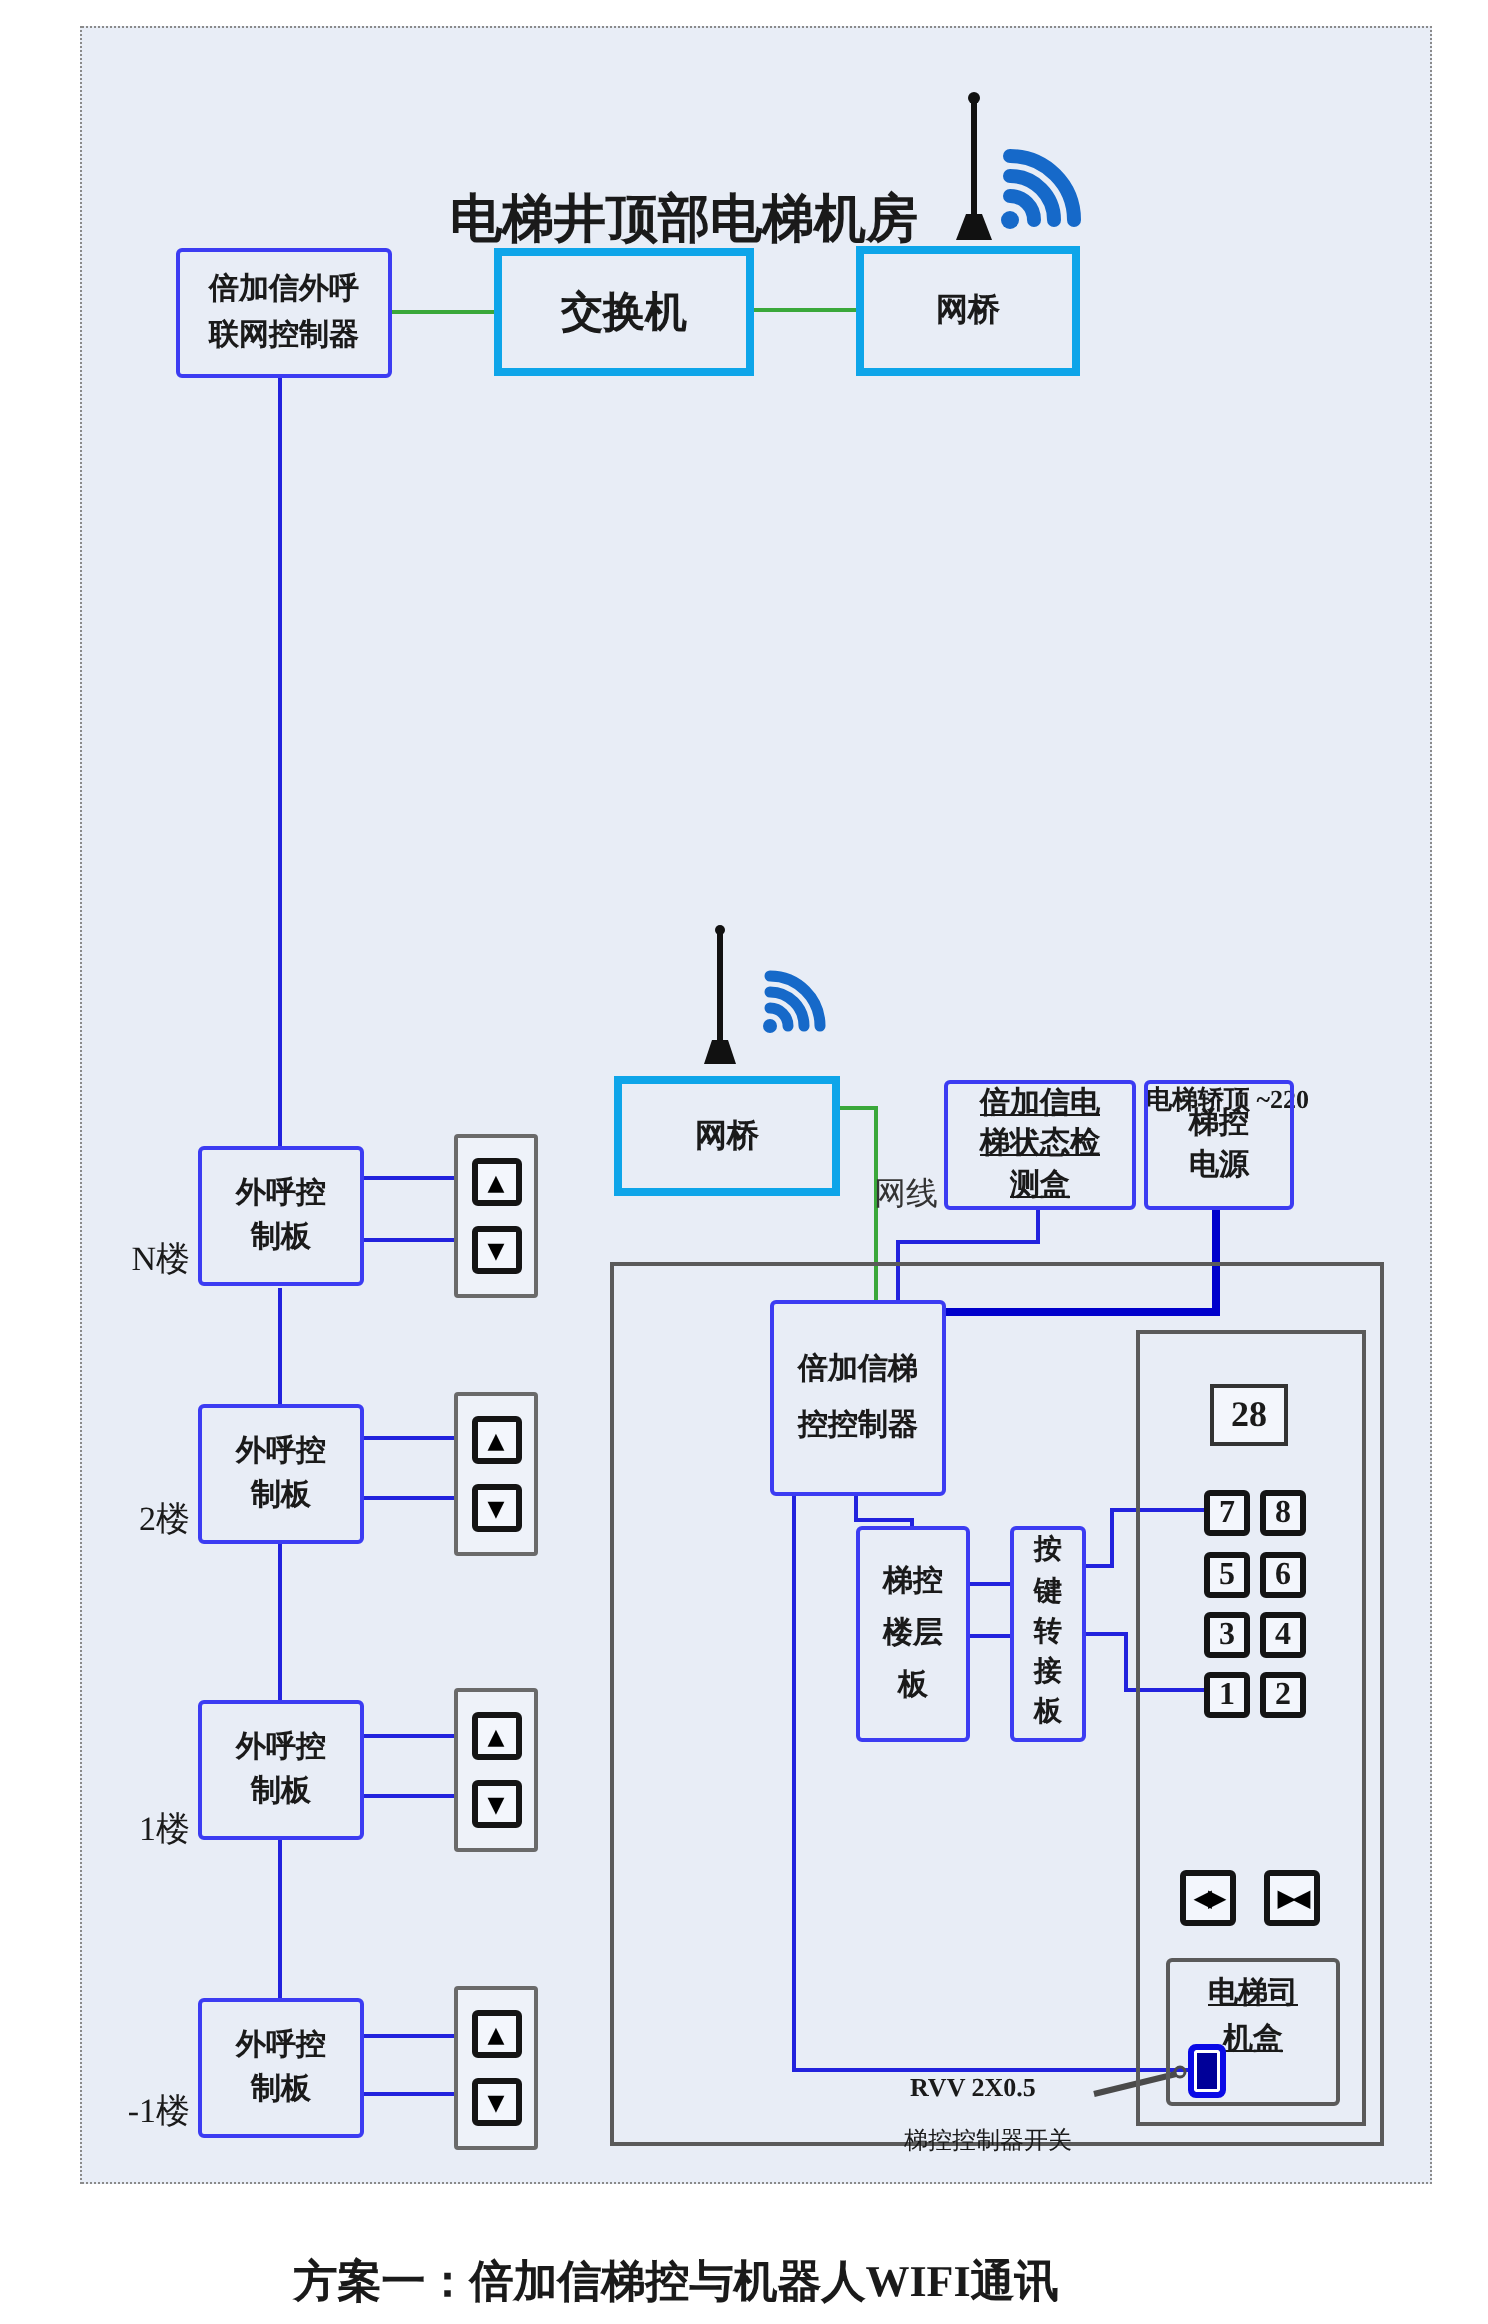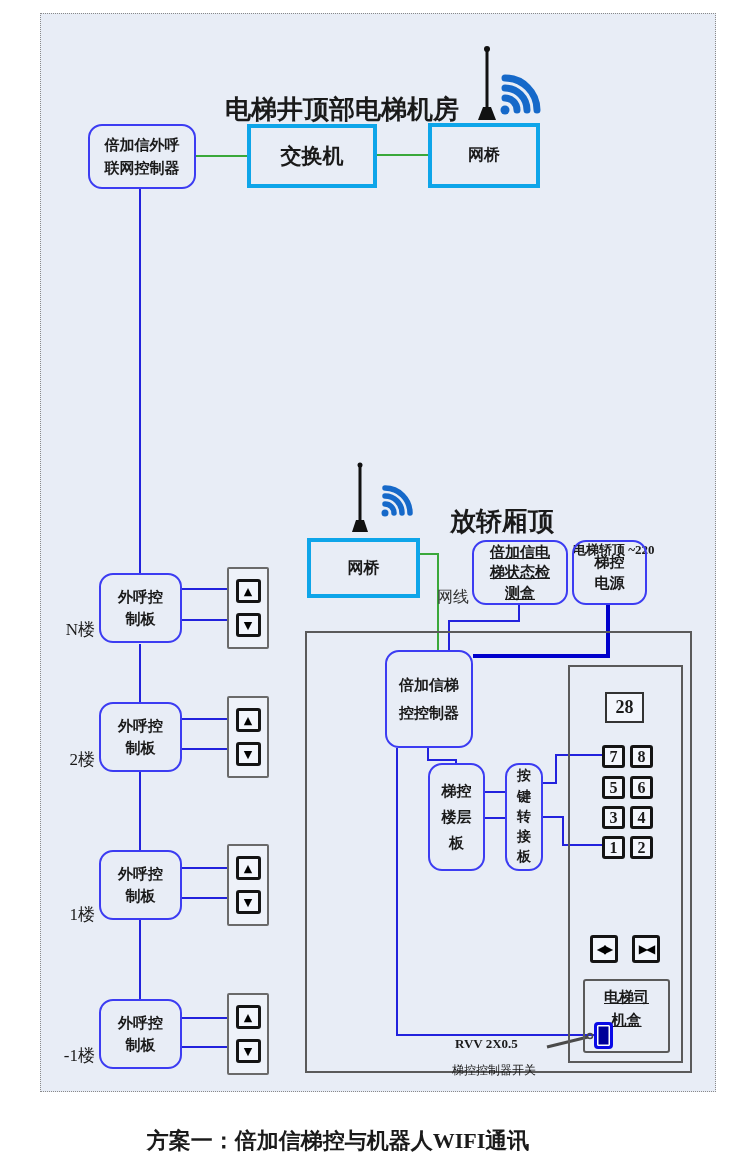--- a/index.html
+++ b/index.html
@@ -3,21 +3,21 @@
 <meta charset="utf-8">
 <style>
   html,body{margin:0;padding:0;background:#ffffff;}
   #stage{position:relative;width:744px;height:1162px;background:#ffffff;overflow:hidden;
          font-family:"Liberation Serif","DejaVu Serif",serif;color:#1a1a1a;}
   #sheet{position:absolute;left:40px;top:13px;width:676px;height:1079px;
          background:#e8edf6;border:1px dotted #8a8a8a;box-sizing:border-box;}
   .abs{position:absolute;box-sizing:border-box;text-decoration:underline;}
   .box{position:absolute;box-sizing:border-box;display:flex;align-items:center;justify-content:center;
        text-align:center;}
-  .blue-box{border:2px solid #3c3cf2;border-radius:14px;}
+  .blue-box{border:2px solid #3c3cf2;border-radius:3px;}
   .dark-box{border:4px solid #0ea5e9;}
   .gray-box{border:2px solid #5a5a5a;}
   .ml{white-space:pre-line;}
   .b{font-weight:bold;}
   .sq-btn{position:absolute;box-sizing:border-box;border:3px solid #141414;border-radius:3px;
           background:#f3f6fc;display:flex;align-items:center;justify-content:center;
           font-weight:bold;}
   .num-btn{width:23px;height:23px;font-size:16px;}
   .panel{position:absolute;box-sizing:border-box;border:2px solid #6a6a6a;border-radius:2px;
          background:#eef2f9;display:flex;flex-direction:column;align-items:center;
@@ -119,21 +119,20 @@
   </div>
 
   <div class="lbl" style="left:40px;top:1024px;width:55px;text-align:right;font-size:17px;">-1楼</div>
   <div class="box blue-box ml b" style="left:99px;top:999px;width:83px;height:70px;font-size:15px;line-height:1.5;">外呼控
 制板</div>
   <div class="panel" style="left:227px;top:993px;width:42px;height:82px;">
     <div class="ud-btn">▲</div>
     <div class="ud-btn">▼</div>
   </div>
 
-  <div class="lbl b" style="left:450px;top:484px;font-size:26px;">放轿厢顶</div>
   <div class="lbl b" style="left:573px;top:521px;font-size:13px;">电梯轿顶 ~220</div>
   <div class="box dark-box b" style="left:307px;top:538px;width:113px;height:60px;font-size:16px;">网桥</div>
   <div class="lbl" style="left:437px;top:567px;font-size:16px;color:#333;">网线</div>
   <div class="box blue-box ml b" style="left:472px;top:540px;width:96px;height:65px;font-size:15px;line-height:1.35;text-decoration:underline;">倍加信电
 梯状态检
 测盒</div>
   <div class="box blue-box ml b" style="left:572px;top:540px;width:75px;height:65px;font-size:15px;line-height:1.4;">梯控
 电源</div>
 
   <div class="abs gray-box" style="left:305px;top:631px;width:387px;height:442px;"></div>

